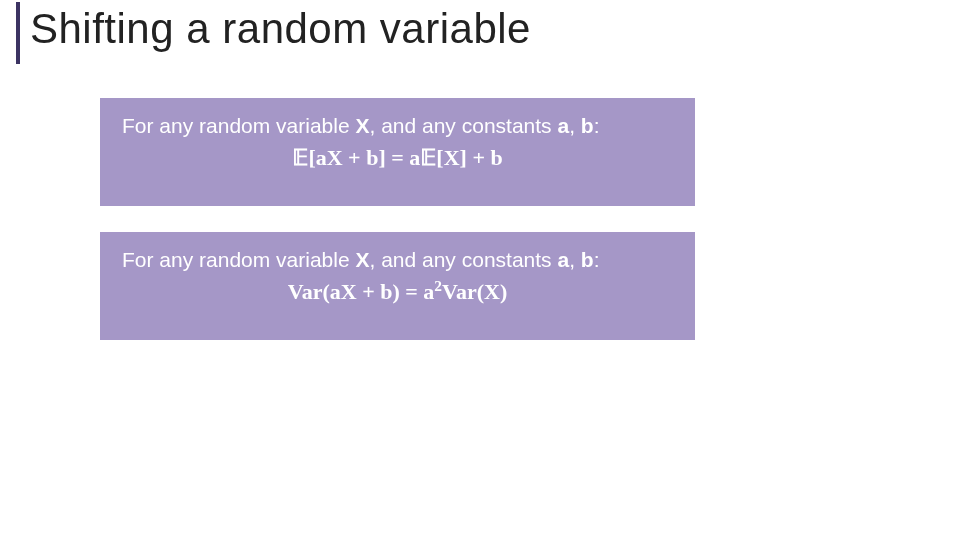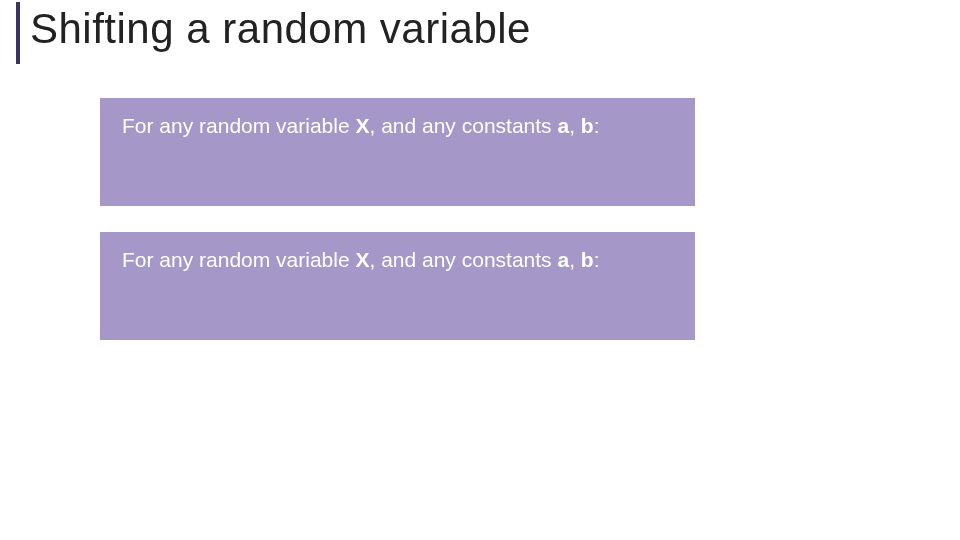--- a/index.html
+++ b/index.html
@@ -74,20 +74,26 @@
 <body>
 
 <div class="slide">
   <div class="accent-bar"></div>
   <div class="title">Shifting a random variable</div>
 
   <div class="box box1">
     <p class="lead">
       <span>For any random variable </span><span class="bold">X</span><span>, and any constants </span><span class="bold">a</span><span>, </span><span class="bold">b</span><span>:</span>
     </p>
+    <div class="formula">
+      <span class="bb">𝔼</span><span>[</span><span>aX + b</span><span>]</span><span> = </span><span>a</span><span class="bb">𝔼</span><span>[</span><span>X</span><span>]</span><span> + b</span>
+    </div>
   </div>
 
   <div class="box box2">
     <p class="lead">
       <span>For any random variable </span><span class="bold">X</span><span>, and any constants </span><span class="bold">a</span><span>, </span><span class="bold">b</span><span>:</span>
     </p>
+    <div class="formula">
+      <span>Var</span><span>(</span><span>aX + b</span><span>)</span><span> = </span><span>a</span><span class="sup">2</span><span>Var</span><span>(</span><span>X</span><span>)</span>
+    </div>
   </div>
 </div>
 
 </body></html>

